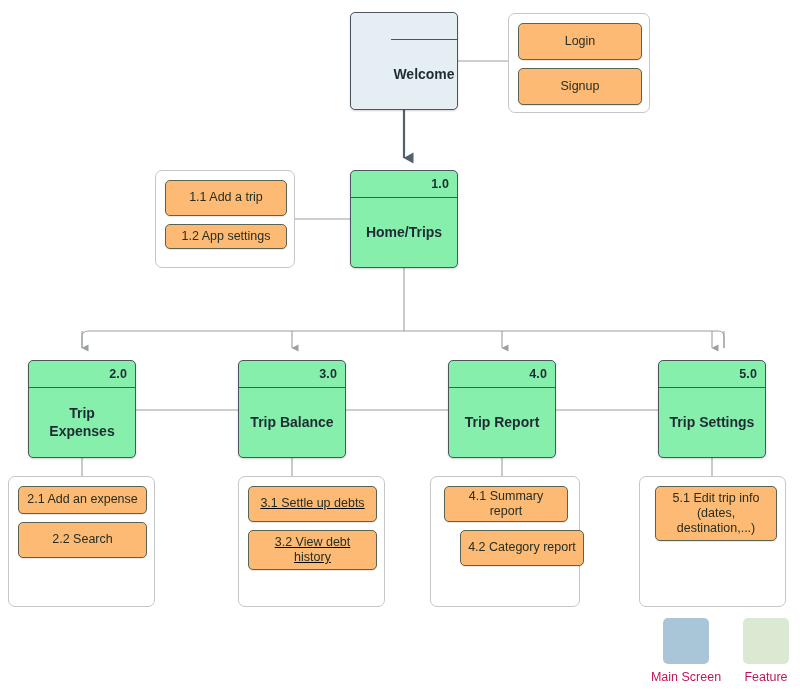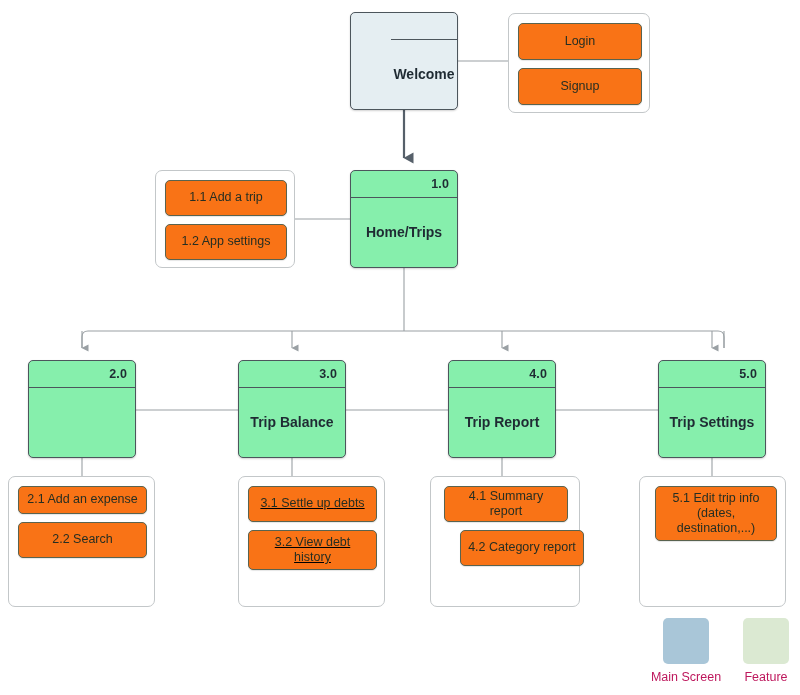--- a/index.html
+++ b/index.html
@@ -74,21 +74,21 @@
     box-sizing: border-box;
     border: 1.2px solid #c3c7c9;
     border-radius: 7px;
     background: #ffffff;
     padding: 9px;
   }
   .feature {
     box-sizing: border-box;
     border: 1.5px solid #59634f;
     border-radius: 5px;
-    background: #f97316;
+    background: #fdba74;
     display: flex;
     align-items: center;
     justify-content: center;
     text-align: center;
     font-size: 12.5px;
     color: #262e22;
     line-height: 1.22;
     padding: 2px 6px;
     box-shadow: 0 1px 1px rgba(0,0,0,0.10);
   }
@@ -164,25 +164,27 @@
     <div class="feature" style="width:124px; height:37px; margin-top:8px;">Signup</div>
   </div>
 
   <div class="node" style="left:350px; top:170px; width:108px; height:98px;">
     <div class="node-id">1.0</div>
     <div class="node-title">Home/Trips</div>
   </div>
 
   <div class="group" style="left:155px; top:170px; width:140px; height:98px;">
     <div class="feature" style="width:122px; height:36px;">1.1 Add a trip</div>
-    <div class="feature" style="width:122px; height:36px; margin-top:8px;">1.2 App settings</div>
+    <div class="feature" style="width:122px; height:25px; margin-top:8px;">1.2 App settings</div>
   </div>
 
   <div class="node" style="left:28px; top:360px; width:108px; height:98px;">
     <div class="node-id">2.0</div>
+    <div class="node-title" style="white-space:pre-line;">Trip
+Expenses</div>
   </div>
 
   <div class="group" style="left:8px; top:476px; width:147px; height:131px;">
     <div class="feature" style="width:129px; height:28px;">2.1 Add an expense</div>
     <div class="feature" style="width:129px; height:36px; margin-top:8px;">2.2 Search</div>
   </div>
 
   <div class="node" style="left:238px; top:360px; width:108px; height:98px;">
     <div class="node-id">3.0</div>
     <div class="node-title">Trip Balance</div>

